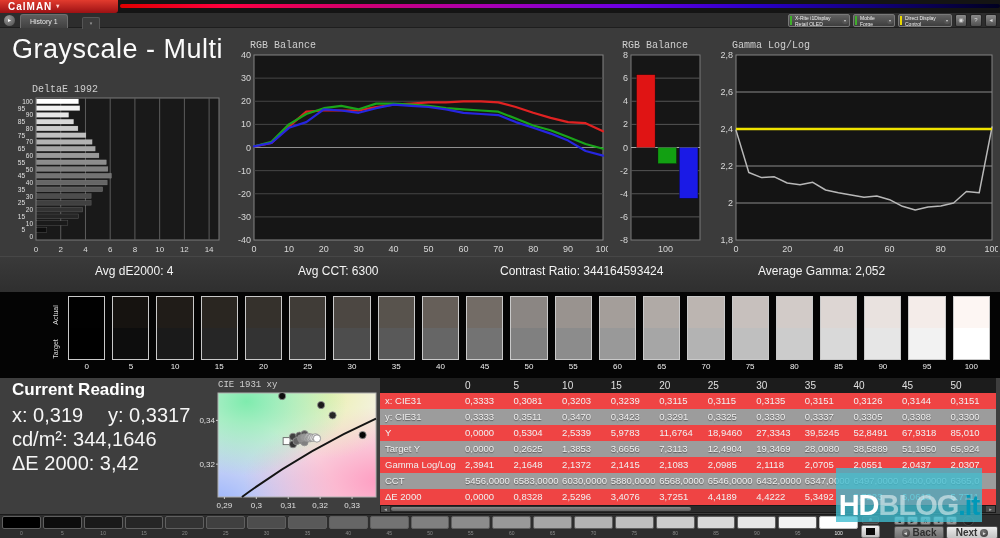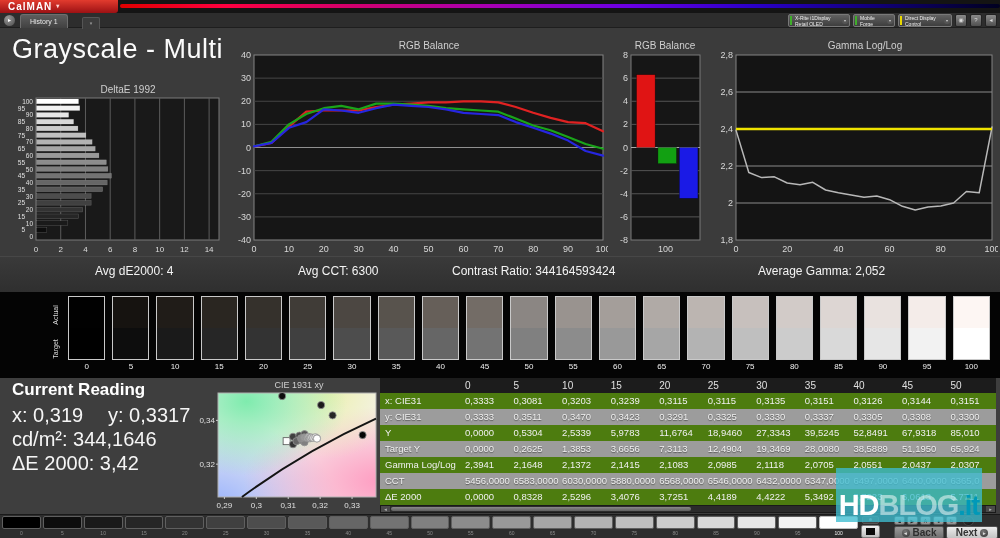--- a/index.html
+++ b/index.html
@@ -28,21 +28,21 @@
         color:#f0f0f0;font-size:5px;line-height:1.15;padding:1px 9px 1px 6px;box-sizing:border-box;overflow:hidden;}
   .chip .bar{position:absolute;left:1px;top:1px;bottom:1px;width:2px;}
   .chip .caret{position:absolute;right:1px;top:3px;width:6px;height:6px;border-radius:50%;background:#555;
         color:#ccc;font-size:4px;line-height:6px;text-align:center;}
   .winbtn{width:12px;height:13px;background:linear-gradient(#8a8a8a,#4f4f4f);border:1px solid #222;border-radius:2px;
         color:#ddd;font-size:6px;line-height:11px;text-align:center;box-sizing:border-box;}
 
   
   .page-title{position:absolute;left:12px;top:34px;font-size:27px;color:#fbfbfb;letter-spacing:.5px;}
   .panel{position:absolute;}
-  .chart-title{height:12px;font-size:10px;color:#cfcfcf;text-align:center;}
+  .chart-title{height:12px;font-size:10px;color:#cfcfcf;text-align:left;font-family:Liberation Mono, monospace;}
   #p-deltae{left:10px;top:84px;width:214px;height:172px;}
   #p-deltae .chart-title{padding-left:22px;}
   #p-rgbline{left:232px;top:40px;width:376px;height:216px;}
   #p-rgbline .chart-title{padding-left:18px;}
   #p-rgbbar{left:612px;top:40px;width:96px;height:216px;}
   #p-rgbbar .chart-title{padding-left:10px;}
   #p-gamma{left:710px;top:40px;width:288px;height:216px;}
   #p-gamma .chart-title{padding-left:22px;}
 
   
@@ -74,21 +74,21 @@
                 radial-gradient(ellipse at 70% 0%,rgba(235,240,170,.9),rgba(235,240,170,0) 45%),
                 radial-gradient(ellipse at 105% 85%,rgba(255,150,190,.95),rgba(255,150,190,0) 60%),
                 radial-gradient(ellipse at -5% 110%,rgba(140,170,255,.9),rgba(140,170,255,0) 55%),#f6f2ef;}
   .cie svg{position:absolute;left:0;top:0;}
 
   #tbl{position:absolute;left:380px;top:0;width:616px;font-size:9.5px;color:#f0f0f0;}
   .tr{display:flex;height:16px;line-height:16px;}
   .tr.head{height:15px;line-height:15px;background:#1c1c1c;color:#e0e0e0;font-size:10px;}
   .tr .lab{width:82px;padding-left:5px;box-sizing:border-box;flex:none;overflow:hidden;white-space:nowrap;}
   .tr .c{flex:1;padding-left:3px;overflow:hidden;white-space:nowrap;}
-  .tr.dark{background:#4d7c0f;}
+  .tr.dark{background:#ef4444;}
   .tr.lite{background:#9c9c9c;text-shadow:0 1px 1px rgba(0,0,0,.45);}
   .hsb{position:absolute;left:380px;top:127px;width:616px;height:8px;background:#2b2b2b;border:1px solid #1a1a1a;box-sizing:border-box;}
   .hsb .thumb{position:absolute;left:10px;top:1px;width:300px;height:4px;background:linear-gradient(#8a8a8a,#5f5f5f);border-radius:3px;}
   .hsb .ar{position:absolute;top:0;width:9px;height:6px;background:#4a4a4a;color:#bbb;font-size:5px;line-height:6px;text-align:center;}
 
   
   .watermark{position:absolute;left:836px;top:468px;width:146px;height:54px;background:rgba(62,188,207,.78);z-index:40;
         display:flex;align-items:flex-end;justify-content:center;font-weight:bold;font-size:29px;letter-spacing:-1px;}
   .wm-hd{color:#fff;}
   .wm-blog{color:rgba(255,255,255,.5);}
@@ -303,21 +303,21 @@
           <text x="230.8" y="200" text-anchor="middle" font-size="9" fill="#d8d8d8">80</text>
           <text x="282" y="200" text-anchor="middle" font-size="9" fill="#d8d8d8">100</text>
           <polyline points="26.0,78.1 38.8,120.5 51.6,125.6 64.4,124.8 77.2,131.0 90.0,132.8 102.8,130.3 115.6,138.0 128.4,140.8 141.2,142.9 154.0,145.3 166.8,144.0 179.6,147.7 192.4,154.3 205.2,158.0 218.0,155.1 230.8,154.1 243.6,151.0 256.4,139.5 269.2,140.8 282.0,75.1" fill="none" stroke="#b8b8b8" stroke-width="1.5" stroke-linejoin="round" stroke-linecap="round"></polyline>
           <line x1="26" y1="77" x2="282" y2="77" stroke="#f0e400" stroke-width="2.4"></line>
         </svg></div>
   </div>
 
   <div class="statsbar">
     <span class="stat" style="left:95px">Avg dE2000: 4</span>
     <span class="stat" style="left:298px">Avg CCT: 6300</span>
-    <span class="stat" style="left:452px">Contrast Ratio: 344164593424</span>
+    <span class="stat" style="left:500px">Contrast Ratio: 344164593424</span>
     <span class="stat" style="left:758px">Average Gamma: 2,052</span>
   </div>
 
   <div class="graystrip">
     <div class="rot" style="left:29px;top:18px">Actual</div>
     <div class="rot" style="left:29px;top:52px">Target</div>
     <div id="gs">
         <div class="gsw">
           <div class="box">
             <div style="background: rgb(1, 1, 1);"></div>

